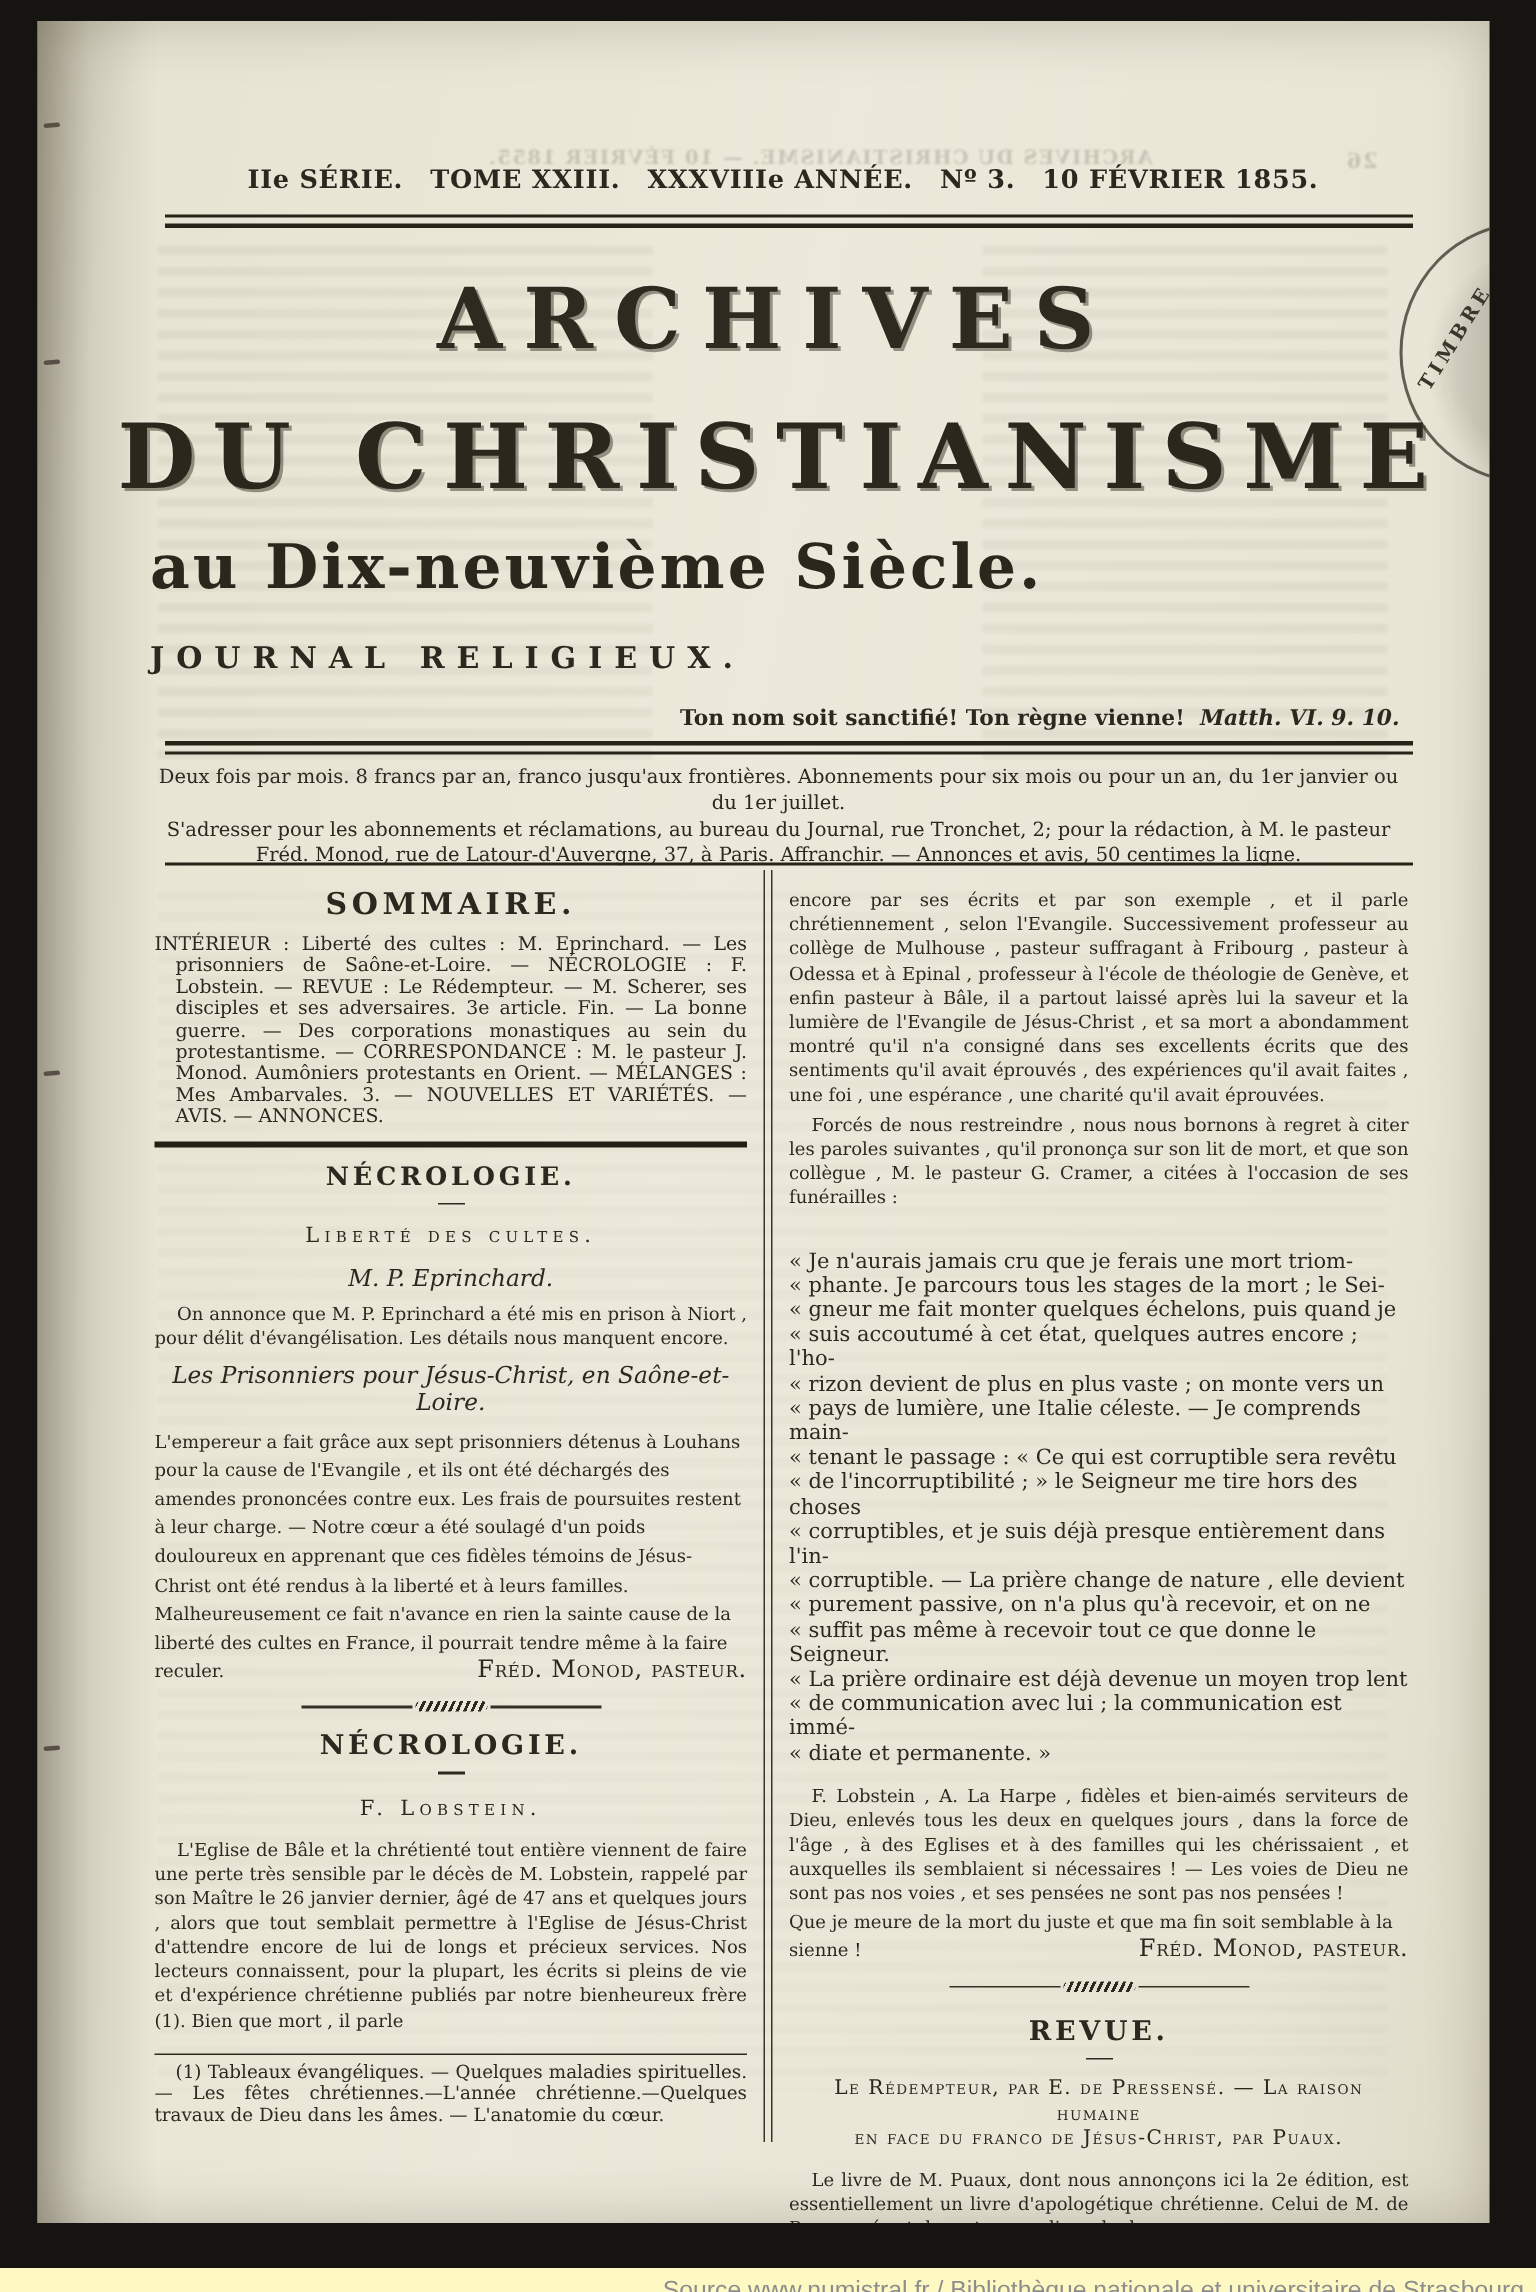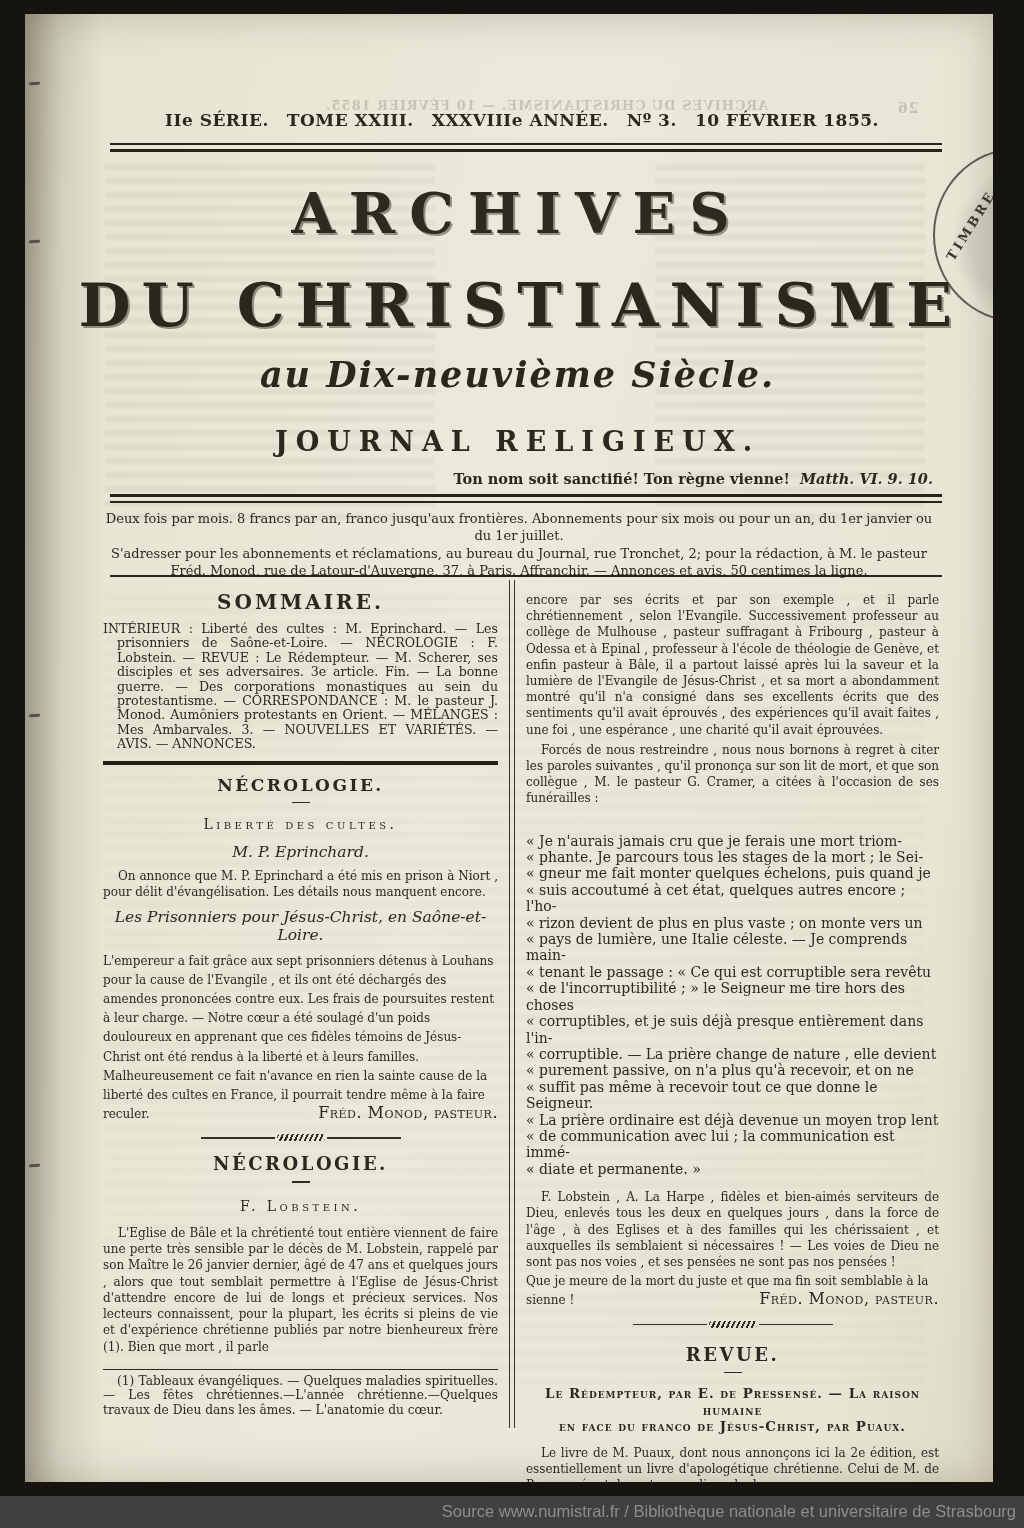--- a/index.html
+++ b/index.html
@@ -28,24 +28,24 @@
     font-weight:bold;font-size:17px;letter-spacing:.5px;white-space:nowrap;}
   .rule{position:absolute;left:85px;width:832px;background:#282318;}
   .r-thin1{top:129px;height:2px;}
   .r-thick1{top:135px;height:3px;}
   .title-1{position:absolute;left:75px;top:166px;width:835px;text-align:center;
     font-size:56px;font-weight:bold;letter-spacing:14px;color:#2e2a20;
     text-shadow:2px 2px 0 rgba(40,35,25,.45), -1px -1px 0 rgba(240,238,225,.5);}
   .title-2{position:absolute;left:30px;top:256px;width:908px;text-align:right;white-space:nowrap;
     font-size:60px;font-weight:bold;letter-spacing:11px;color:#2b271d;
     text-shadow:2px 2px 0 rgba(40,35,25,.45), -1px -1px 0 rgba(240,238,225,.5);}
-  .title-3{position:absolute;left:75px;top:340px;width:835px;text-align:center;
-    font-size:35px;font-weight:bold;font-style:italic;letter-spacing:2px;color:#2b271d;}
-  .subtitle{position:absolute;left:75px;top:412px;width:835px;text-align:center;
-    font-size:27px;font-weight:bold;letter-spacing:8px;}
+  .title-3{position:absolute;left:75px;top:340px;width:835px;text-align:left;
+    font-size:41px;font-weight:bold;letter-spacing:2px;color:#2b271d;}
+  .subtitle{position:absolute;left:75px;top:412px;width:835px;
+    font-size:20px;font-weight:bold;letter-spacing:8px;}
   .motto{position:absolute;left:75px;top:456px;width:833px;text-align:right;font-size:14.5px;font-weight:bold;}
   .motto .ref{font-style:italic;}
   .r-thick2{top:480px;height:3px;}
   .r-thin2{top:487px;height:1.5px;}
   .subscription{position:absolute;left:78px;top:496px;width:832px;text-align:center;
     font-size:13px;line-height:17.4px;}
   .r-thin3{top:561px;height:1.8px;}
 
   
   .columns{position:absolute;left:78px;top:572px;width:836px;display:flex;}
@@ -67,32 +67,32 @@
     padding-left:14px;text-indent:-14px;font-weight:500;}
   .fat-rule{height:4px;background:#241f15;margin-top:9px;}
   .orn{display:flex;align-items:center;width:200px;margin:12px auto;}
   .orn .l{flex:1;height:1.2px;background:#3530255;background:#353025;}
   .orn .c{width:48px;height:7px;margin:0 2px;border-radius:4px;
     background:repeating-linear-gradient(115deg,#2e2920 0 2px, rgba(0,0,0,0) 2px 4.5px);}
   .quote{font-size:14px;line-height:16.4px;white-space:pre-line;margin:26px 0 0;text-align:left;}
   .fn-rule{height:1.2px;background:#2f2a20;margin-top:14px;}
   .footnote{font-size:12.2px;line-height:14.6px;text-align:justify;margin:4px 0 0;text-indent:14px;}
   .revue-sub{ text-align:center;font-variant:small-caps;font-size:13.4px;line-height:16.5px;
-    letter-spacing:1px;margin:12px 0 0;font-weight:700;}
+    letter-spacing:1px;margin:12px 0 0;font-weight:400;}
   .spacer{height:10px;}
 
   
   .stamp{position:absolute;left:908px;top:134px;width:164px;height:170px;border-radius:50%;
     border:2.5px solid rgba(55,50,40,.75);
     background:radial-gradient(circle at 60% 55%, rgba(60,55,45,.12) 0 45%, rgba(0,0,0,0) 60%);}
   .stamp-label{position:absolute;left:-4px;top:68px;transform:rotate(-58deg);
     font-size:13px;letter-spacing:3px;color:#3b362c;font-weight:bold;}
 
   
-  .attribution-bar{position:absolute;left:0;bottom:0;width:1024px;height:32px;background:#404040;}
+  .attribution-bar{position:absolute;left:0;bottom:0;width:1024px;height:16px;background:#fef9c3;}
   .attribution-text{position:absolute;right:8px;top:0;height:32px;line-height:30px;
     font-family:"Liberation Sans", sans-serif;font-size:16.5px;color:#8d8d8d;}
 </style>
 </head>
 <body>
 
 <div class="screen">
 
   <div class="page">
     <div class="gutter-shadow"></div>

